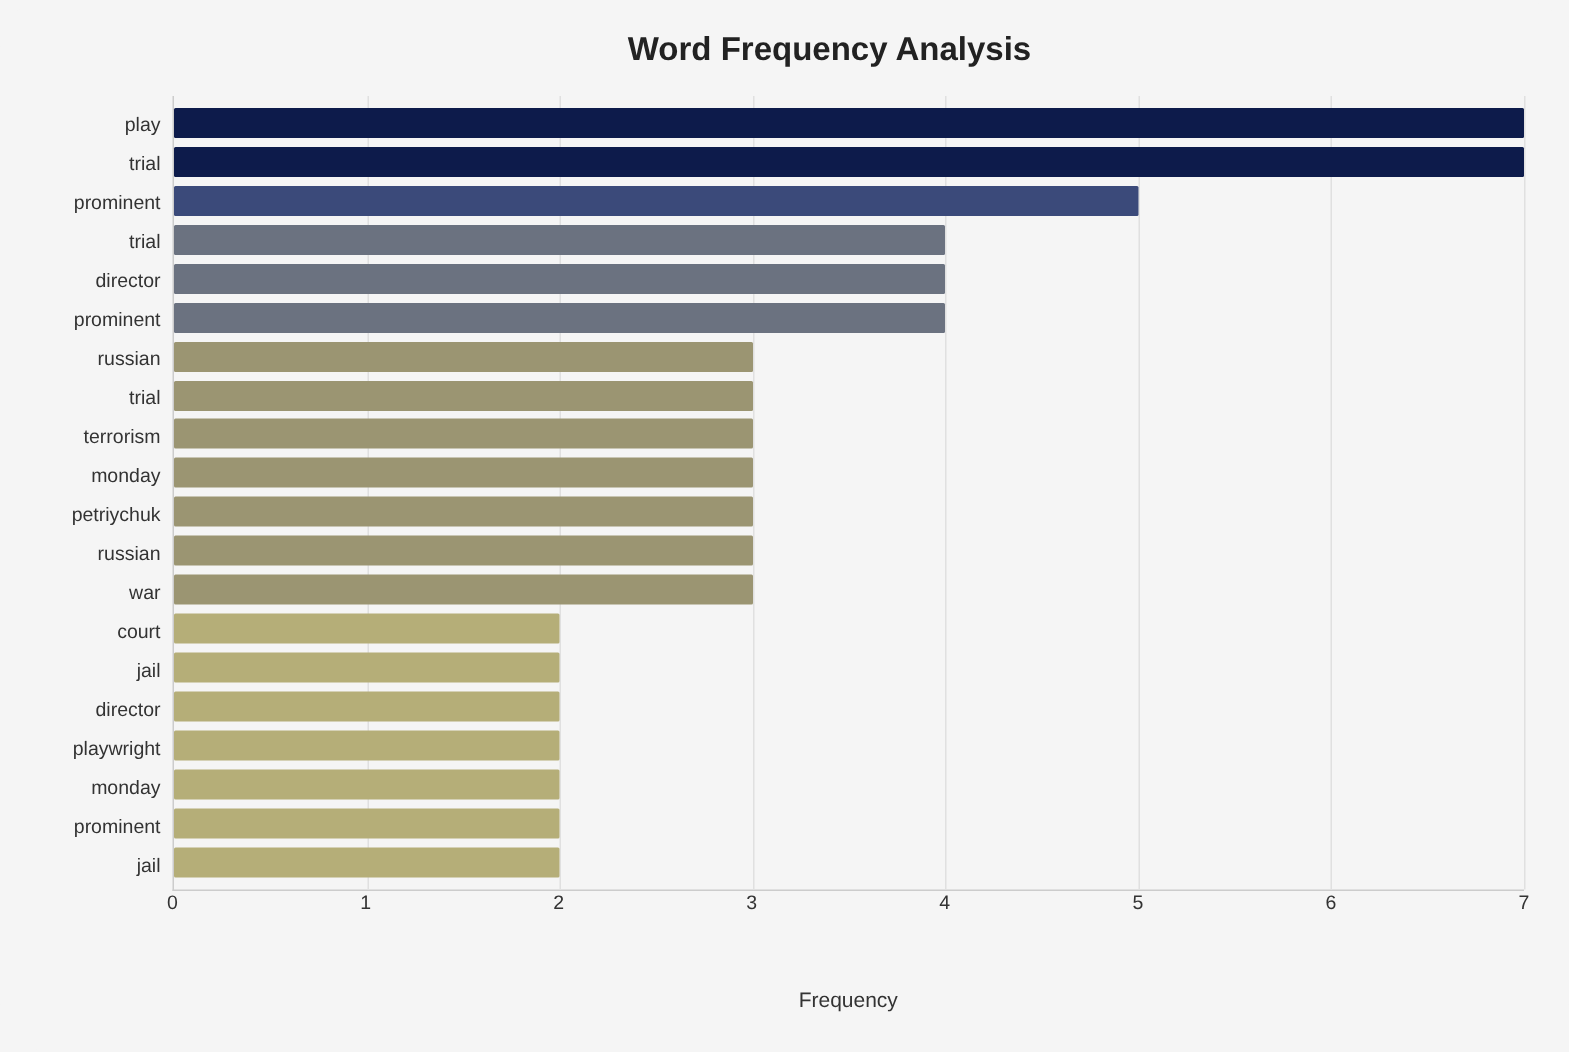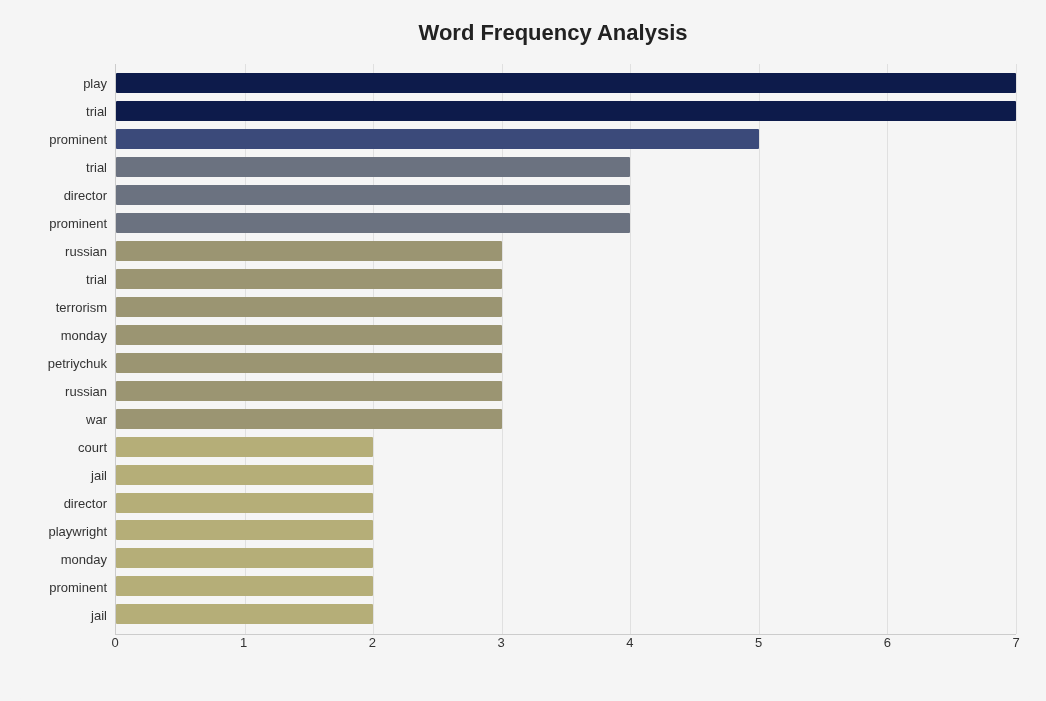--- a/index.html
+++ b/index.html
@@ -224,14 +224,15 @@
           <span class="x-tick" style="left: calc(0%);">0</span>
           <span class="x-tick" style="left: calc(14.2857%);">1</span>
           <span class="x-tick" style="left: calc(28.5714%);">2</span>
           <span class="x-tick" style="left: calc(42.8571%);">3</span>
           <span class="x-tick" style="left: calc(57.1429%);">4</span>
           <span class="x-tick" style="left: calc(71.4286%);">5</span>
           <span class="x-tick" style="left: calc(85.7143%);">6</span>
           <span class="x-tick" style="left: calc(100%);">7</span>
         </div>
     </div>
+    <div class="x-axis-title">Frequency</div>
   </div>
 </div>
 
 </body></html>

